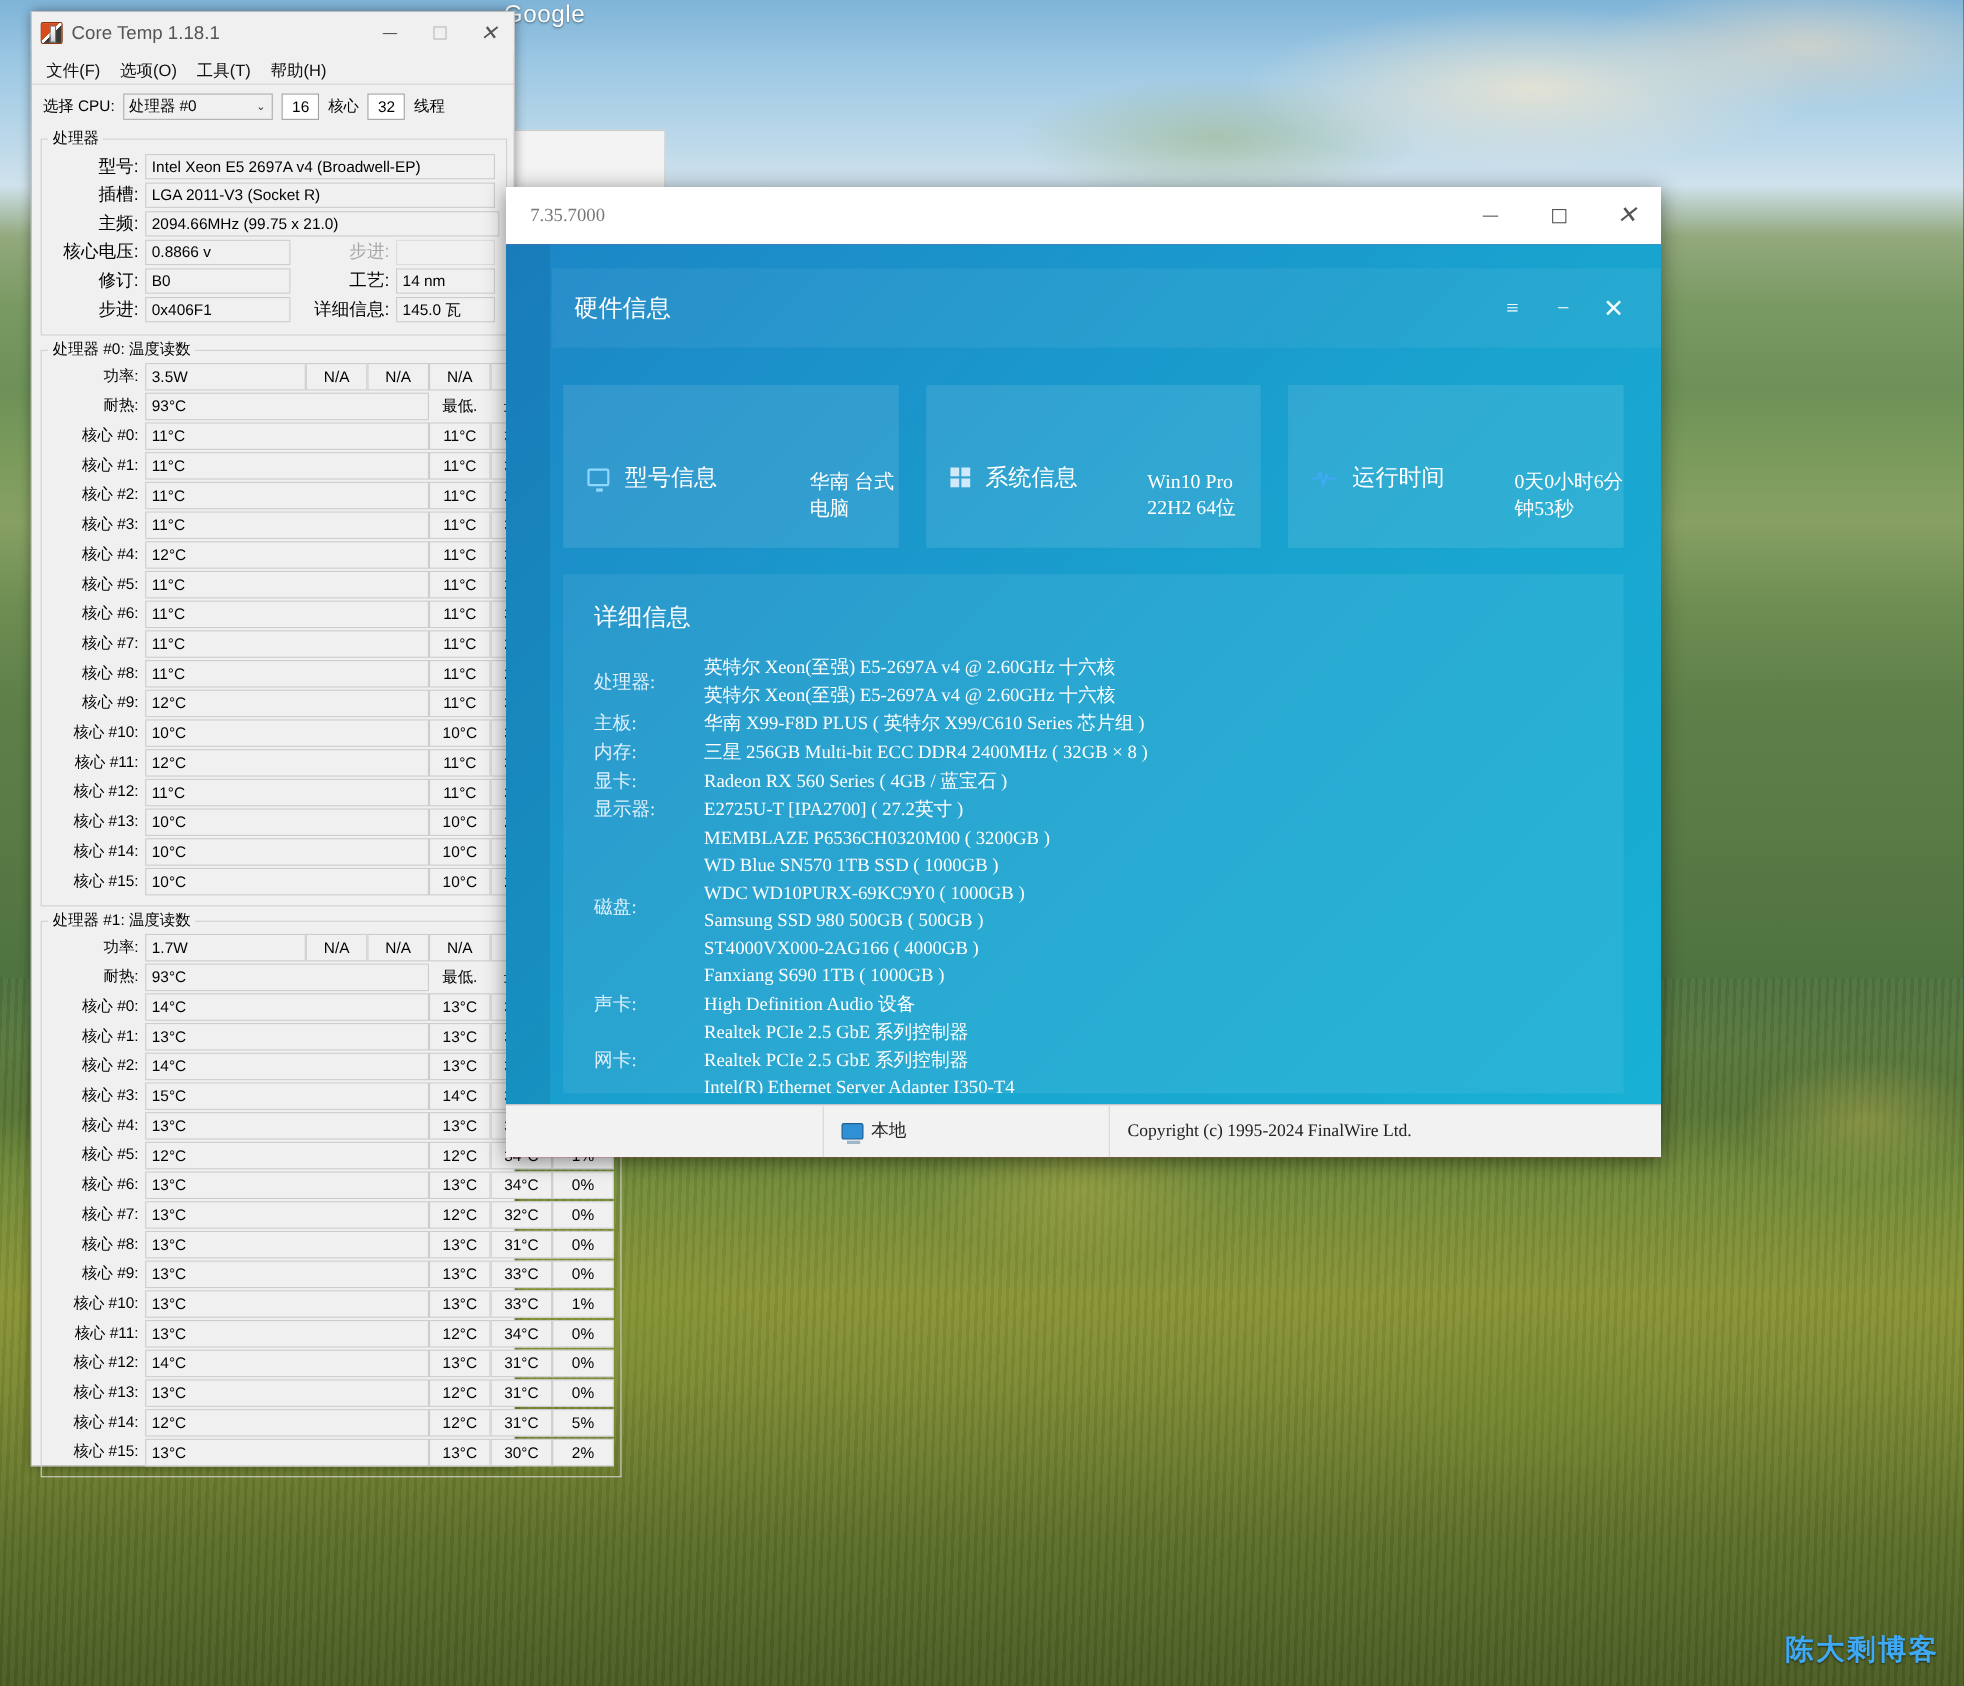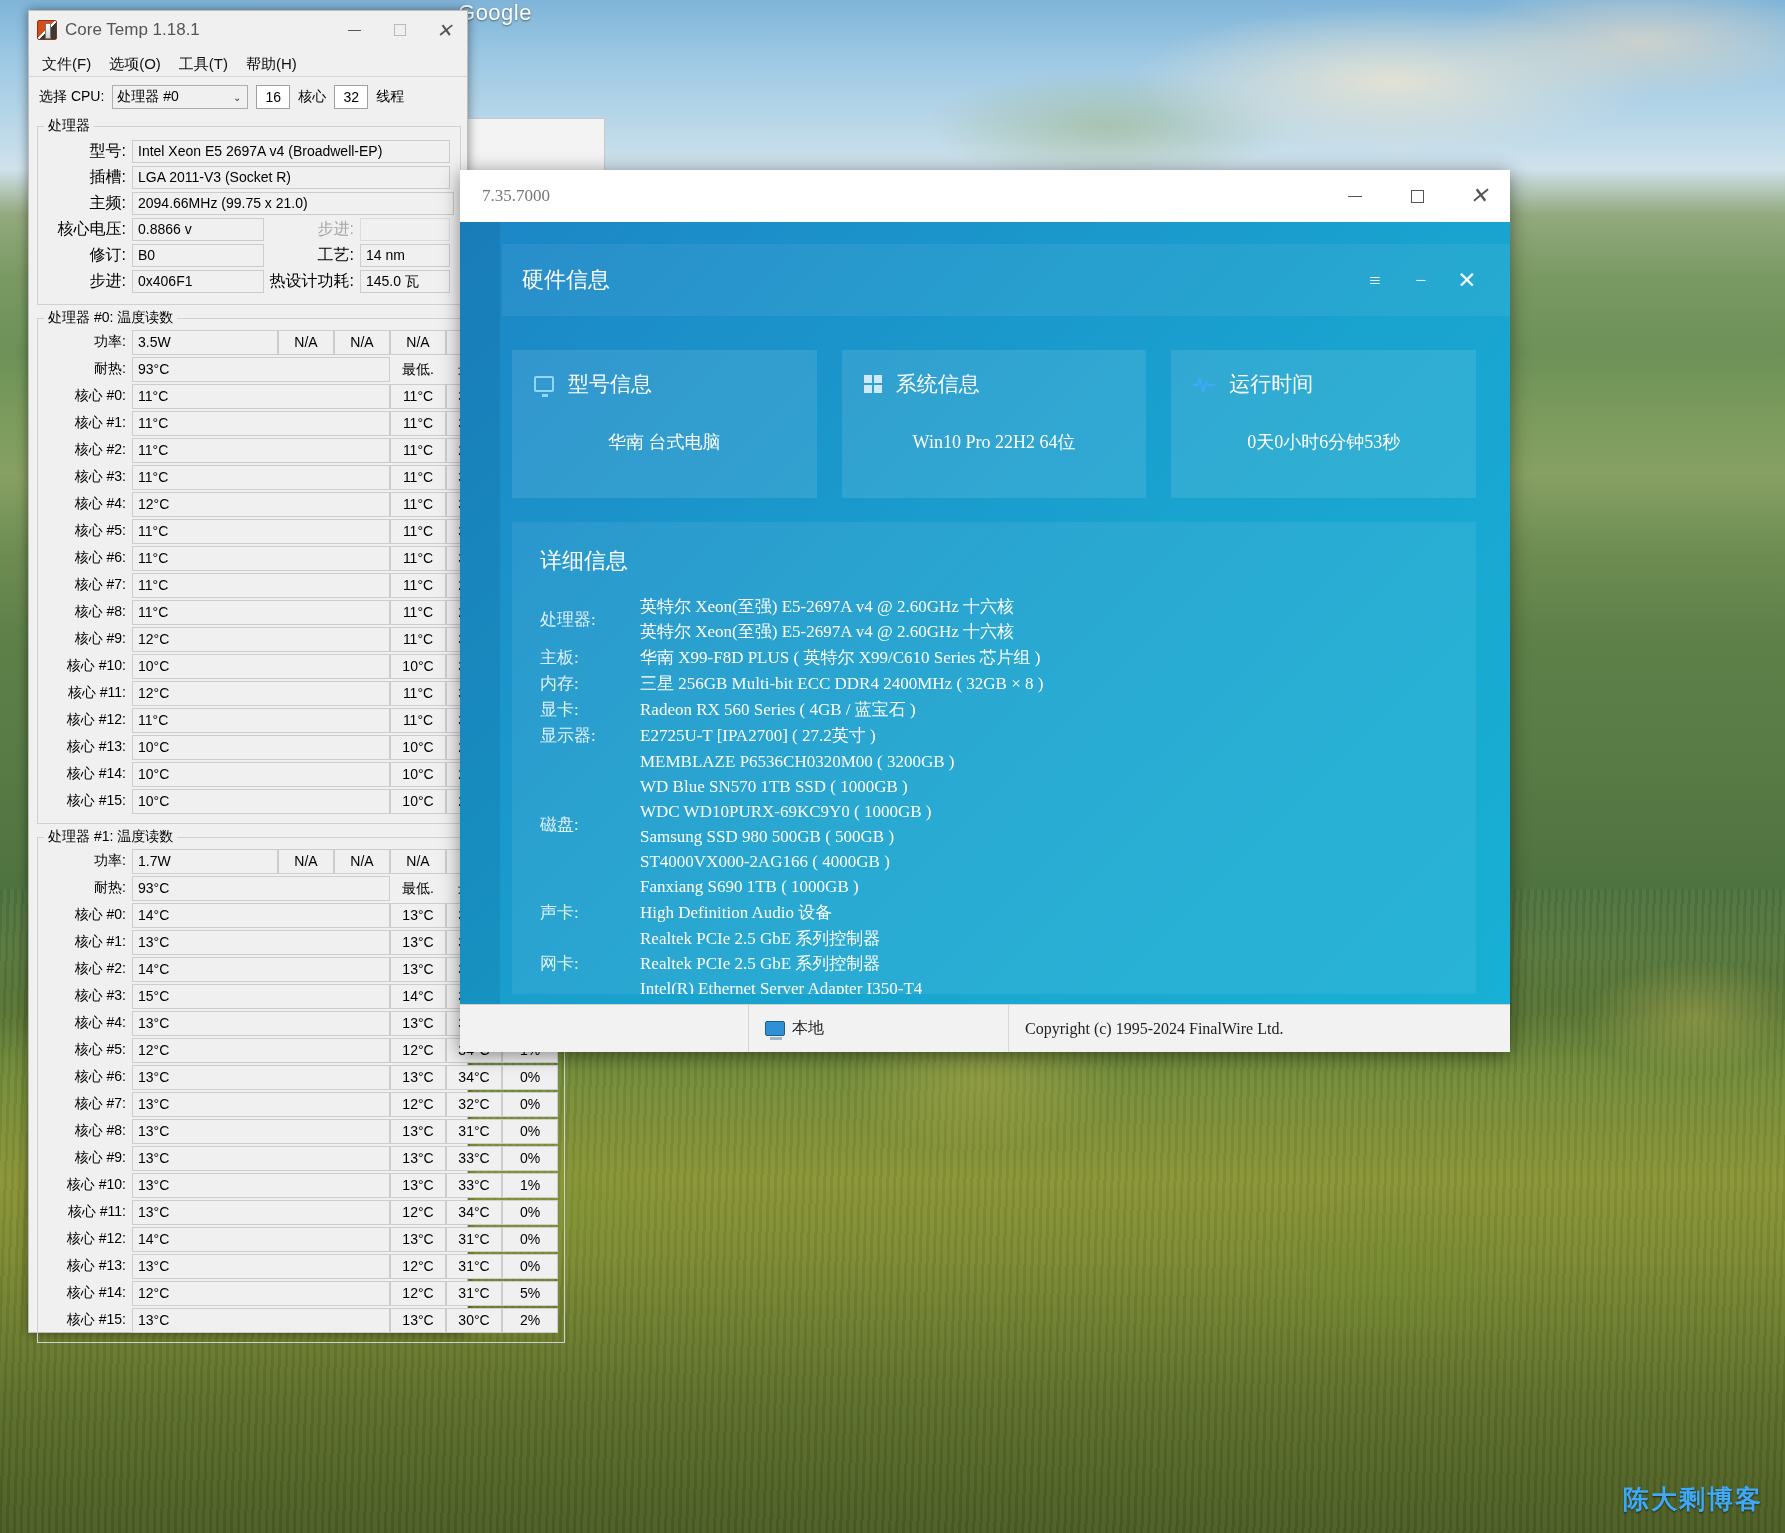--- a/index.html
+++ b/index.html
@@ -205,21 +205,21 @@
     color:#fff; opacity:.95; width:46px; text-align:center; font-size:20px;
   }
   .hw-ico.close{ font-size:23px; }
 
   .cards{
     position:absolute; left:52px; top:128px; right:34px; height:148px;
     display:flex; gap:25px;
   }
   .card{
     flex:1; background:rgba(255,255,255,.10);
-    display:flex; flex-direction:column; align-items:center; padding-top:20px;
+    display:flex; align-items:center; padding-top:20px;
   }
   .card-head{
     width:100%; display:flex; align-items:center; justify-content:flex-start;
     padding-left:22px; gap:14px; color:#fff; font-size:21px;
   }
   .card-val{ margin-top:32px; color:#fff; font-size:18px; }
   .ic-monitor{
     width:20px; height:16px; border:2px solid #8fd8ff; border-radius:2px; position:relative;
   }
   .ic-monitor::after{
@@ -344,21 +344,21 @@
     </div>
     <div class="ct-row">
       <span class="ct-lbl" style="width:88px">修订:</span>
       <span class="ct-val" style="width:132px">B0</span>
       <span class="ct-lbl" style="width:96px">工艺:</span>
       <span class="ct-val" style="width:90px">14 nm</span>
     </div>
     <div class="ct-row">
       <span class="ct-lbl" style="width:88px">步进:</span>
       <span class="ct-val" style="width:132px">0x406F1</span>
-      <span class="ct-lbl" style="width:96px">热设计功耗:</span>
+      <span class="ct-lbl" style="width:96px">详细信息:</span>
       <span class="ct-val" style="width:90px">145.0 瓦</span>
     </div>
   </fieldset>
 
   <fieldset class="ct-group">
     <legend>处理器 #0: 温度读数</legend>
     <div class="tgrid" id="cpu0-grid">
         <div class="tline">
           <span class="tlbl">功率:</span>
           <span class="tcell w-main">3.5W</span>

